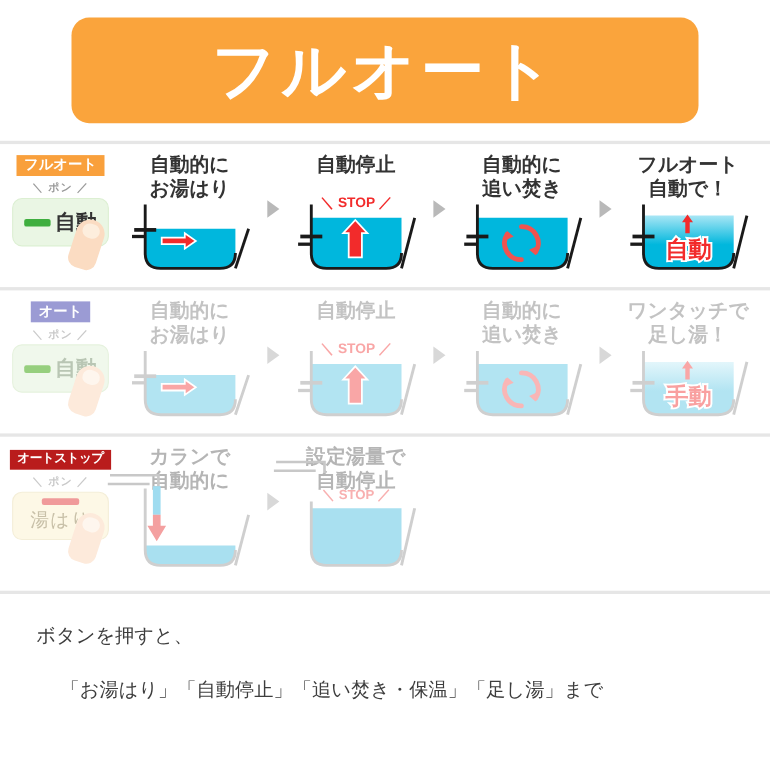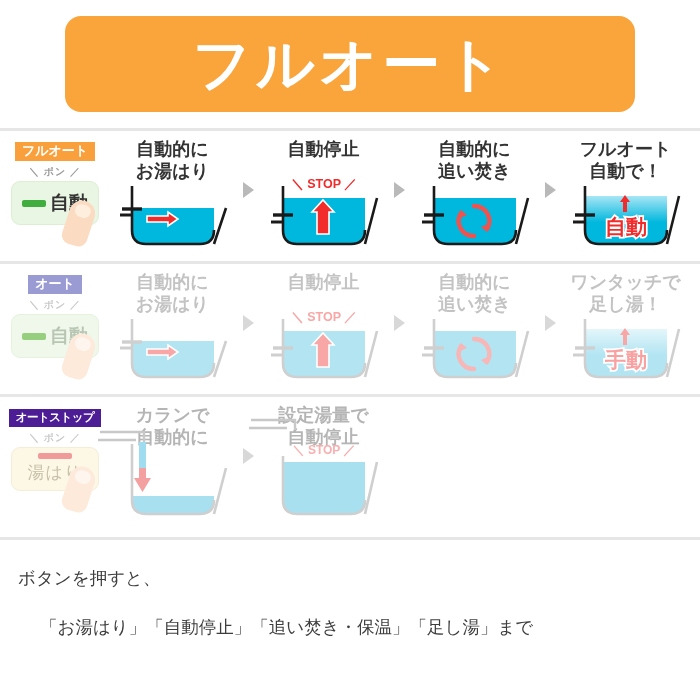--- a/index.html
+++ b/index.html
@@ -23,21 +23,21 @@
   .row{position:relative;height:130px;display:flex;align-items:flex-start;}
   .row-3{height:140px;}
   
   .panel{width:110px;flex:0 0 110px;padding-top:10px;text-align:center;position:relative;}
   .tag{
     display:inline-block;color:#fff;font-weight:bold;font-size:13px;
     padding:2px 7px 3px;line-height:1.1;white-space:nowrap;
   }
   .tag-full{background:#f9a03c;}
   .tag-auto{background:#9b9bd4;}
-  .tag-stop{background:#4c1d95;font-size:11.5px;letter-spacing:-0.5px;}
+  .tag-stop{background:#b91c1c;font-size:11.5px;letter-spacing:-0.5px;}
   .pon{font-size:10px;font-weight:bold;color:#9a9a9a;margin:4px 0 2px;letter-spacing:1px;}
   .pon.faded{color:#c9c9c9;}
   .btn{
     position:relative;width:86px;height:42px;margin:0 auto;border-radius:9px;
     display:flex;align-items:center;justify-content:center;gap:4px;
   }
   .btn-green{background:#eaf6e4;border:1px solid #dcefd2;}
   .btn-green-faded{background:#f0f8ec;border:1px solid #e6f2de;}
   .btn-cream{background:#fdf8e6;border:1px solid #f4eed8;flex-direction:column;gap:2px;}
   .btn-bar{width:24px;height:7px;border-radius:2px;background:#3fae3f;}
@@ -65,21 +65,21 @@
   .cap-gray{color:#b5b5b5;}
   .arrow-sep{
     width:26px;display:flex;align-items:center;justify-content:center;
     height:118px;
   }
   .tri{width:0;height:0;border-left:11px solid #b9b9b9;border-top:8px solid transparent;border-bottom:8px solid transparent;}
   .tri.light{border-left-color:#d8d8d8;}
   .tub-box{position:relative;width:118px;height:70px;margin:3px auto 0;}
   svg{display:block;overflow:visible;}
   
-  .footer{padding:26px 0 0 18px;}
+  .footer{padding:26px 0 0 33px;}
   .footer p{margin:0 0 8px 0;font-size:17.5px;color:#3d3d3d;line-height:1.45;}
   .footer .indent{padding-left:22px;margin-top:24px;}
 </style>
 </head>
 <body>
 
 <div class="header-wrap">
   <div class="header-banner">
     <span class="header-title">フルオート</span>
   </div>

